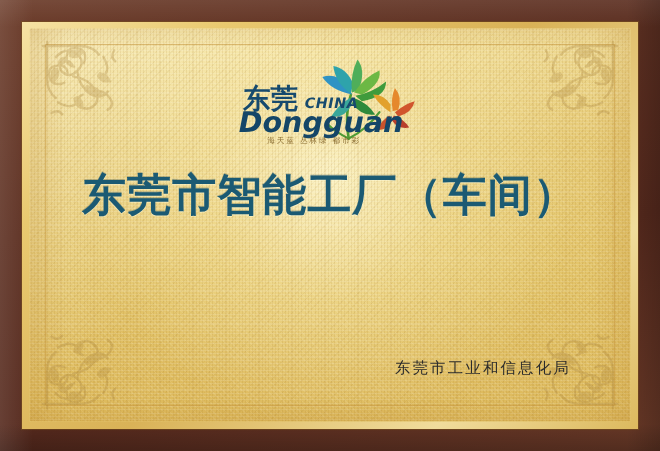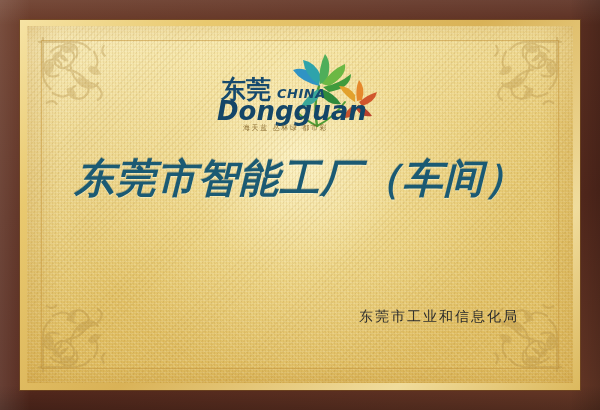--- a/index.html
+++ b/index.html
@@ -116,38 +116,37 @@
     height: 90px;
   }
   .logo svg { display:block; width:100%; height:100%; }
 
   
   .title-block {
     margin-top: 20px;
     width: 100%;
     text-align: center;
     color: #1b5a73;
-    font-style: italic;
   }
   .title-line {
     font-family: "DejaVu Sans", "Liberation Sans", sans-serif;
     font-weight: bold;
     font-size: 40px;
     line-height: 53px;
     letter-spacing: 1px;
     color: #1b5a73;
     text-shadow: 0 1px 0 rgba(255,252,225,0.45), 0 -1px 0 rgba(12,52,68,0.25);
     white-space: nowrap;
   }
 
   
   .signature {
     position: absolute;
     right: 54px;
-    bottom: 56px;
+    bottom: 37px;
     text-align: center;
     color: #2b2b2b;
     font-family: "DejaVu Sans", "Liberation Sans", sans-serif;
   }
   .sig-org {
     font-size: 14px;
     line-height: 22px;
     letter-spacing: 2px;
     white-space: nowrap;
   }

